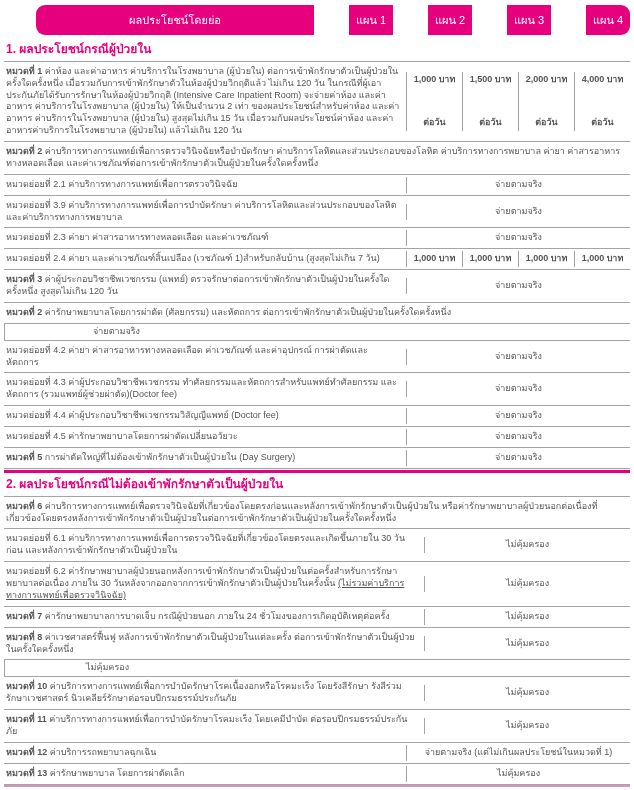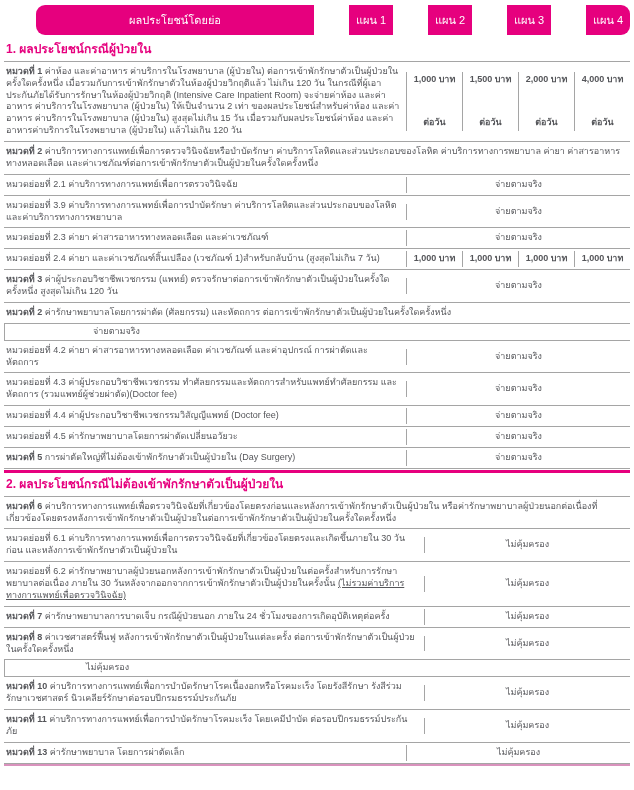--- a/index.html
+++ b/index.html
@@ -233,20 +233,28 @@
       </div>
       <div class="row">
         <div class="lcell"><span class="pfx">หมวดที่ 11 </span><span>ค่าบริการทางการแพทย์เพื่อการบำบัดรักษาโรคมะเร็ง โดยเคมีบำบัด ต่อรอบปีกรมธรรม์ประกันภัย</span></div>
         <div class="varea" style="width: 206px;">
           <div class="vmerged">
             <span>ไม่คุ้มครอง</span>
           </div>
         </div>
       </div>
       <div class="row">
+        <div class="lcell"><span class="pfx">หมวดที่ 12 </span><span>ค่าบริการรถพยาบาลฉุกเฉิน</span></div>
+        <div class="varea" style="width: 224px;">
+          <div class="vmerged">
+            <span>จ่ายตามจริง (แต่ไม่เกินผลประโยชน์ในหมวดที่ 1)</span>
+          </div>
+        </div>
+      </div>
+      <div class="row">
         <div class="lcell"><span class="pfx">หมวดที่ 13 </span><span>ค่ารักษาพยาบาล โดยการผ่าตัดเล็ก</span></div>
         <div class="varea" style="width: 224px;">
           <div class="vmerged">
             <span>ไม่คุ้มครอง</span>
           </div>
         </div>
       </div>
     </div>
 
 </div>

